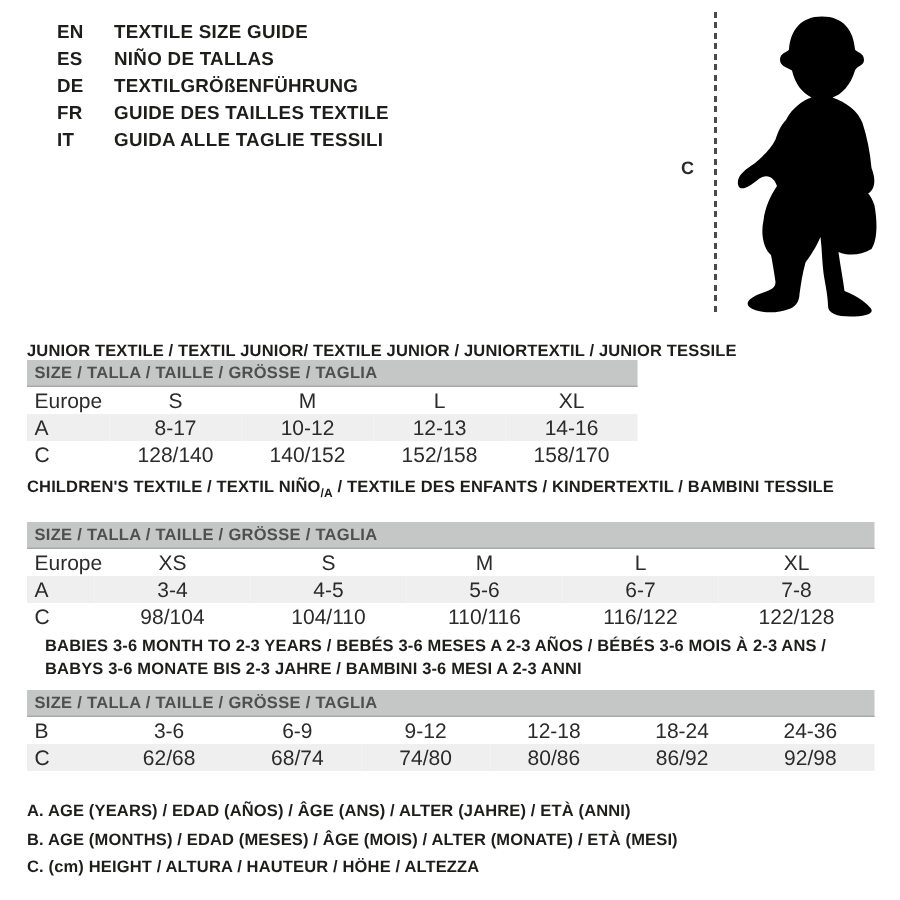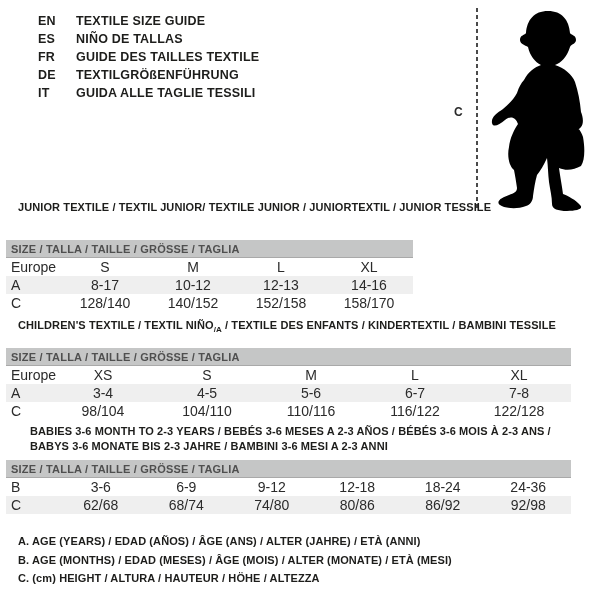--- a/index.html
+++ b/index.html
@@ -15,21 +15,21 @@
   .fig{position:absolute;left:450px;top:5px;width:150px;height:212px;}
   .dash-line{
     position:absolute;left:26px;top:3px;width:2px;height:201px;
     background:repeating-linear-gradient(to bottom,#4a4a4a 0 4px,transparent 4px 7px);
   }
   .c-label{position:absolute;left:4px;top:100px;font-size:12px;font-weight:bold;color:#2a2a2a;}
   .baby-svg{position:absolute;left:38px;top:3px;}
   
   .sec-title{position:absolute;left:18px;font-size:11px;font-weight:bold;line-height:14.5px;color:#1d1d1b;letter-spacing:0.1px;}
   .sec-title sub{font-size:8px;}
-  .tblwrap{position:absolute;left:6px;}
+  .tblwrap{position:absolute;left:18px;}
   .size-bar{
     height:18px;line-height:18px;background:#c5c6c6;color:#4f4f4f;
     font-size:11px;font-weight:bold;padding-left:5px;box-sizing:border-box;
     border-bottom:1px solid #a9a9a9;letter-spacing:0.2px;
   }
   table{border-collapse:collapse;table-layout:fixed;width:100%;}
   td{font-size:14px;height:18px;padding:0;text-align:center;color:#2b2b2b;white-space:nowrap;}
   td.rowlabel{text-align:left;padding-left:5px;}
   tr.alt td{background:#efefef;}
   
@@ -42,26 +42,26 @@
 <div class="langs">
   <div class="lang-row">
     <span class="lang-code">EN</span>
     <span class="lang-label">TEXTILE SIZE GUIDE</span>
   </div>
   <div class="lang-row">
     <span class="lang-code">ES</span>
     <span class="lang-label">NIÑO DE TALLAS</span>
   </div>
   <div class="lang-row">
+    <span class="lang-code">DE</span>
+    <span class="lang-label">TEXTILGRÖßENFÜHRUNG</span>
+  </div>
+  <div class="lang-row">
     <span class="lang-code">FR</span>
     <span class="lang-label">GUIDE DES TAILLES TEXTILE</span>
-  </div>
-  <div class="lang-row">
-    <span class="lang-code">DE</span>
-    <span class="lang-label">TEXTILGRÖßENFÜHRUNG</span>
   </div>
   <div class="lang-row">
     <span class="lang-code">IT</span>
     <span class="lang-label">GUIDA ALLE TAGLIE TESSILI</span>
   </div>
 </div>
 
 <div class="fig">
   <span class="c-label">C</span>
   <div class="dash-line"></div>
@@ -100,21 +100,21 @@
       C21,96 26,91 29,85
       C31,79 33,75 36,72
       C40,64 47,59 53,57
       C47,54 42,48 40,39
       C37,37 32,36 32,32
       C32,27 37,27 38,25
       C39,12 46,3 60,3 Z"></path>
   </svg>
 </div>
 
-<div class="sec-title" style="top:200px;text-align:center;">JUNIOR TEXTILE / TEXTIL JUNIOR/ TEXTILE JUNIOR / JUNIORTEXTIL / JUNIOR TESSILE</div>
+<div class="sec-title" style="top:227px;text-align:center;">JUNIOR TEXTILE / TEXTIL JUNIOR/ TEXTILE JUNIOR / JUNIORTEXTIL / JUNIOR TESSILE</div>
 <div class="tblwrap" style="top:240px;width:407px;">
   <div class="size-bar">SIZE / TALLA / TAILLE / GRÖSSE / TAGLIA</div>
   <table>
     <colgroup>
         <col style="width:55px">
         <col>
         <col>
         <col>
         <col>
       </colgroup>

